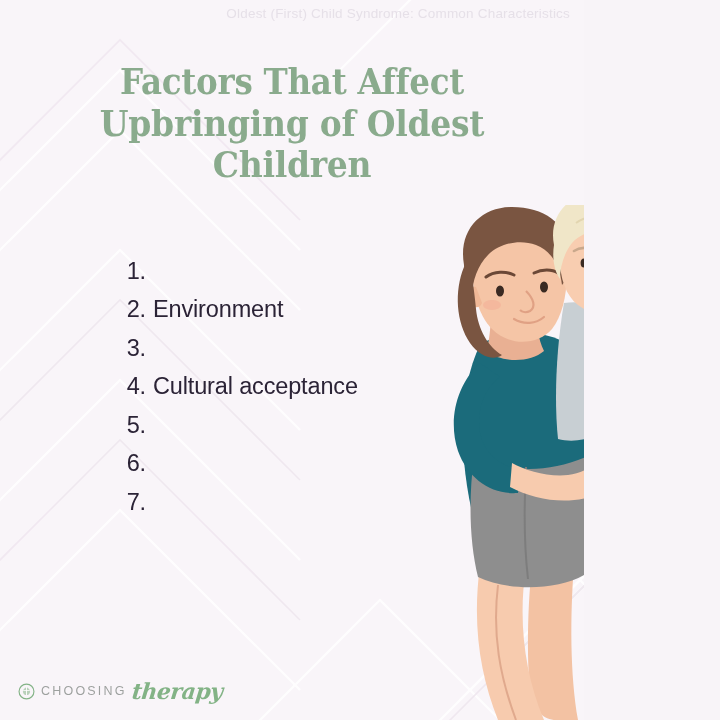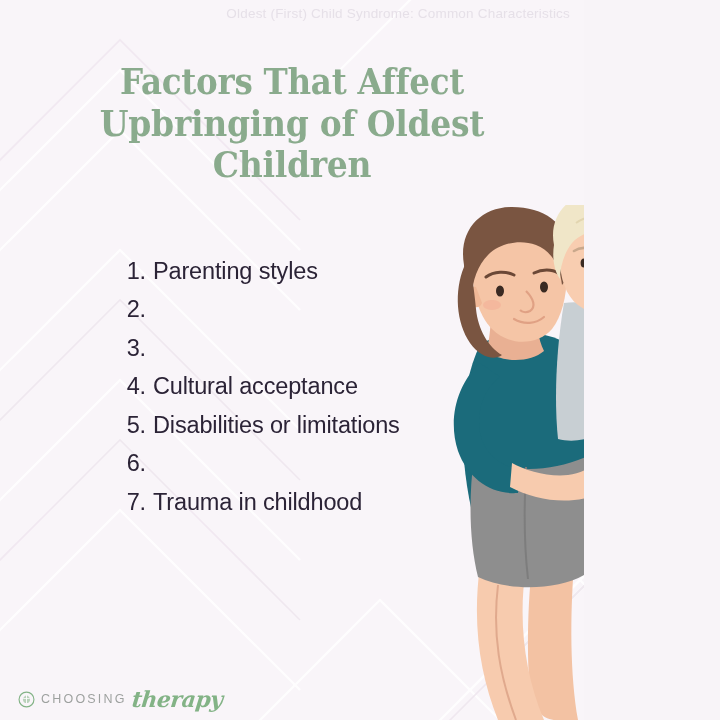--- a/index.html
+++ b/index.html
@@ -65,21 +65,21 @@
   .li .num{
     width:28px;flex:0 0 28px;
     text-align:right;
     margin-right:7px;
   }
   .li .txt{flex:1 1 auto;}
 
   
   .logo{
     position:absolute;
-    left:18px;bottom:8px;
+    left:18px;bottom:16px;
     display:flex;align-items:center;
     opacity:.85;
   }
   .logo .mark{
     width:17px;height:17px;margin-right:6px;flex:0 0 17px;
   }
   .logo .word1{
     font-size:12.5px;letter-spacing:2.2px;
     color:#8e9390;
     font-family:"Liberation Sans", sans-serif;
@@ -212,42 +212,40 @@
 
       <ellipse cx="300" cy="66" rx="10" ry="6" fill="#f4a79a" opacity=".6"></ellipse>
 
       <path d="M256 78 C266 88 280 88 288 80 C282 86 264 88 256 78 Z" fill="#ffffff" stroke="#e0a184" stroke-width="1.8"></path>
     </svg>
   </div>
 
   <ol class="list">
     <li class="li">
       <span class="num">1.</span>
-      <span class="txt">Parenting styles</span>
     </li>
     <li class="li">
       <span class="num">2.</span>
+      <span class="txt">Environment</span>
     </li>
     <li class="li">
       <span class="num">3.</span>
     </li>
     <li class="li">
       <span class="num">4.</span>
       <span class="txt">Cultural acceptance</span>
     </li>
     <li class="li">
       <span class="num">5.</span>
-      <span class="txt">Disabilities or limitations</span>
     </li>
     <li class="li">
       <span class="num">6.</span>
     </li>
     <li class="li">
       <span class="num">7.</span>
-      <span class="txt">Trauma in childhood</span>
     </li>
   </ol>
 
   <div class="logo">
     <span class="mark">
       <svg width="17" height="17" viewBox="0 0 24 24" xmlns="http://www.w3.org/2000/svg">
         <circle cx="12" cy="12" r="10.5" fill="none" stroke="#6fa873" stroke-width="1.6"></circle>
         <path d="M12 5.5 C15 7 17 9.5 17 12.2 C17 15 14.8 17 12 17 C9.2 17 7 15 7 12.2 C7 9.5 9 7 12 5.5 Z" fill="#6fa873" opacity=".55"></path>
         <path d="M12 5.5 L12 17" stroke="#ffffff" stroke-width="1.3"></path>
         <path d="M7.4 10.6 L16.6 10.6" stroke="#ffffff" stroke-width="1.1"></path>

